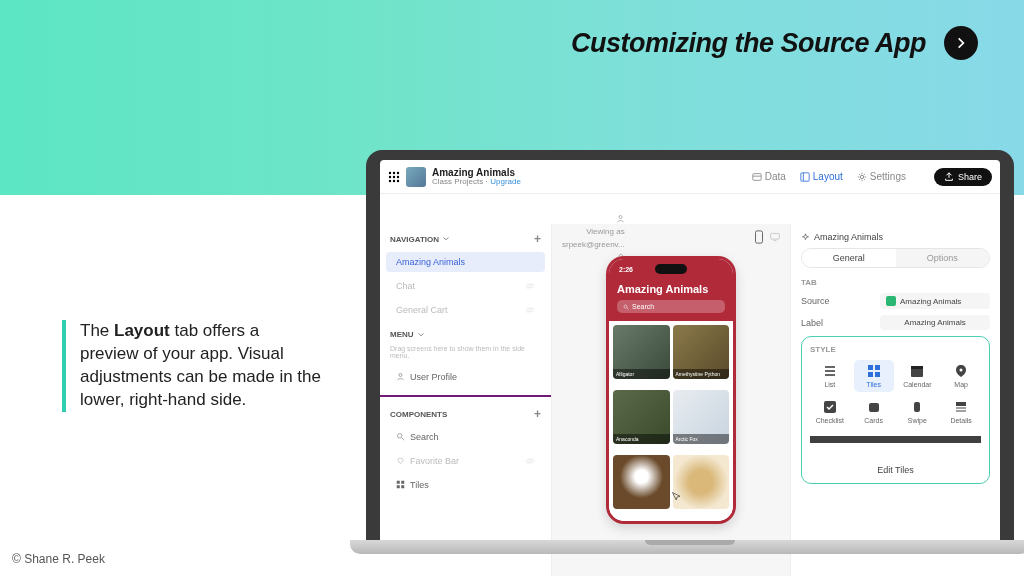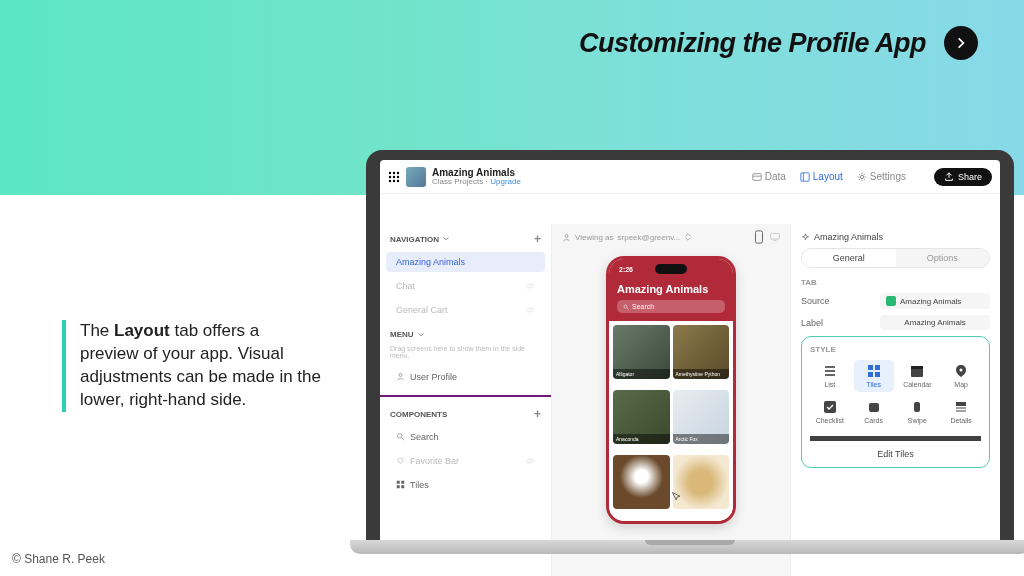--- a/index.html
+++ b/index.html
@@ -51,21 +51,21 @@
 .sb-helper { font-size: 7px; color: #bbb; padding: 2px 10px 6px; }
 .sb-item .eye { width: 10px; height: 10px; opacity: 0.4; }
 .sb-item-left { display: flex; align-items: flex-start; gap: 5px; }
 .sb-item-left svg { width: 9px; height: 9px; }
 .sb-footer { margin-top: auto; border-top: 1px solid #eee; padding: 6px 10px; display: flex; align-items: center; justify-content: space-between; font-size: 9px; color: #666; }
 .sb-footer .undo-redo { display: flex; gap: 8px; opacity: 0.5; }
 
 
 .canvas { flex: 1; background: #f6f6f7; position: relative; display: flex; flex-direction: column; }
 .canvas-top { height: 26px; display: flex; align-items: center; padding: 0 10px; font-size: 8px; color: #999; justify-content: space-between; }
-.canvas-top .viewing { display: flex; align-items: flex-start; gap: 4px; }
+.canvas-top .viewing { display: flex; align-items: flex-end; gap: 4px; flex-direction: column; }
 .device-toggle { display: flex; gap: 6px; align-items: center; }
 .device-toggle svg { width: 10px; height: 14px; }
 .canvas-main { flex: 1; display: flex; align-items: flex-start; justify-content: center; padding-top: 6px; position: relative; }
 .canvas-bottom { position: absolute; bottom: 6px; right: 10px; display: flex; gap: 8px; }
 .canvas-bottom .ctrl { width: 16px; height: 16px; background: #444; border-radius: 50%; display: flex; align-items: center; justify-content: center; }
 .canvas-bottom .ctrl svg { width: 7px; height: 7px; fill: #fff; }
 
 
 .phone { width: 130px; height: 268px; background: #b02a3a; border-radius: 18px; padding: 3px; position: relative; box-shadow: 0 4px 12px rgba(0,0,0,0.15); }
 .phone-inner { width: 100%; height: 100%; background: #fff; border-radius: 15px; overflow: hidden; display: flex; flex-direction: column; }
@@ -97,33 +97,33 @@
 .prop-row { display: flex; align-items: center; justify-content: space-between; margin-bottom: 6px; }
 .prop-row .label { color: #666; }
 .prop-row .value { background: #f5f5f5; border-radius: 4px; padding: 3px 6px; font-size: 8px; display: flex; align-items: center; gap: 4px; min-width: 110px; }
 .green-box { width: 10px; height: 10px; background: #2ab673; border-radius: 2px; }
 
 .style-panel { border: 1.5px solid #4acfb0; border-radius: 10px; padding: 8px; margin-top: 4px; }
 .style-grid { display: grid; grid-template-columns: repeat(4, 1fr); gap: 4px; margin-bottom: 8px; }
 .style-opt { display: flex; flex-direction: column; align-items: center; gap: 3px; padding: 4px 2px; border-radius: 5px; font-size: 7px; color: #666; }
 .style-opt.active { background: #e8f0fd; color: #2e6fd9; }
 .style-opt svg { width: 14px; height: 14px; }
-.edit-tiles { text-align: center; font-size: 9px; color: #444; padding-top: 8px; border-top: 5px solid #404040; }
+.edit-tiles { text-align: center; font-size: 9px; color: #444; padding-top: 22px; border-top: 7px solid #404040; }
 
 .mag-badge { position: absolute; right: 10px; bottom: -2px; width: 22px; height: 22px; background: #9a3de8; border-radius: 50%; color: #fff; display: flex; align-items: center; justify-content: center; font-size: 12px; font-weight: 700; }
 
 .cursor { position: absolute; left: 50%; top: 62%; width: 12px; height: 12px; z-index: 5; }
 .cursor svg { width: 12px; height: 12px; }
 </style>
 </head>
 <body>
 
 <div class="slide-bg"></div>
 
-<div class="slide-title">Customizing the Profile App</div>
+<div class="slide-title">Customizing the Source App</div>
 <div class="title-arrow">
   <svg viewBox="0 0 24 24">
       <path d="M8 4l8 8-8 8" stroke="#fff" stroke-width="3" fill="none"></path>
     </svg>
 </div>
 
 <div class="caption-wrap">
   <p>
     <span>The </span><span class="bold">Layout</span><span> tab offers a preview of your app. Visual adjustments can be made in the lower, right-hand side.</span>
   </p>

